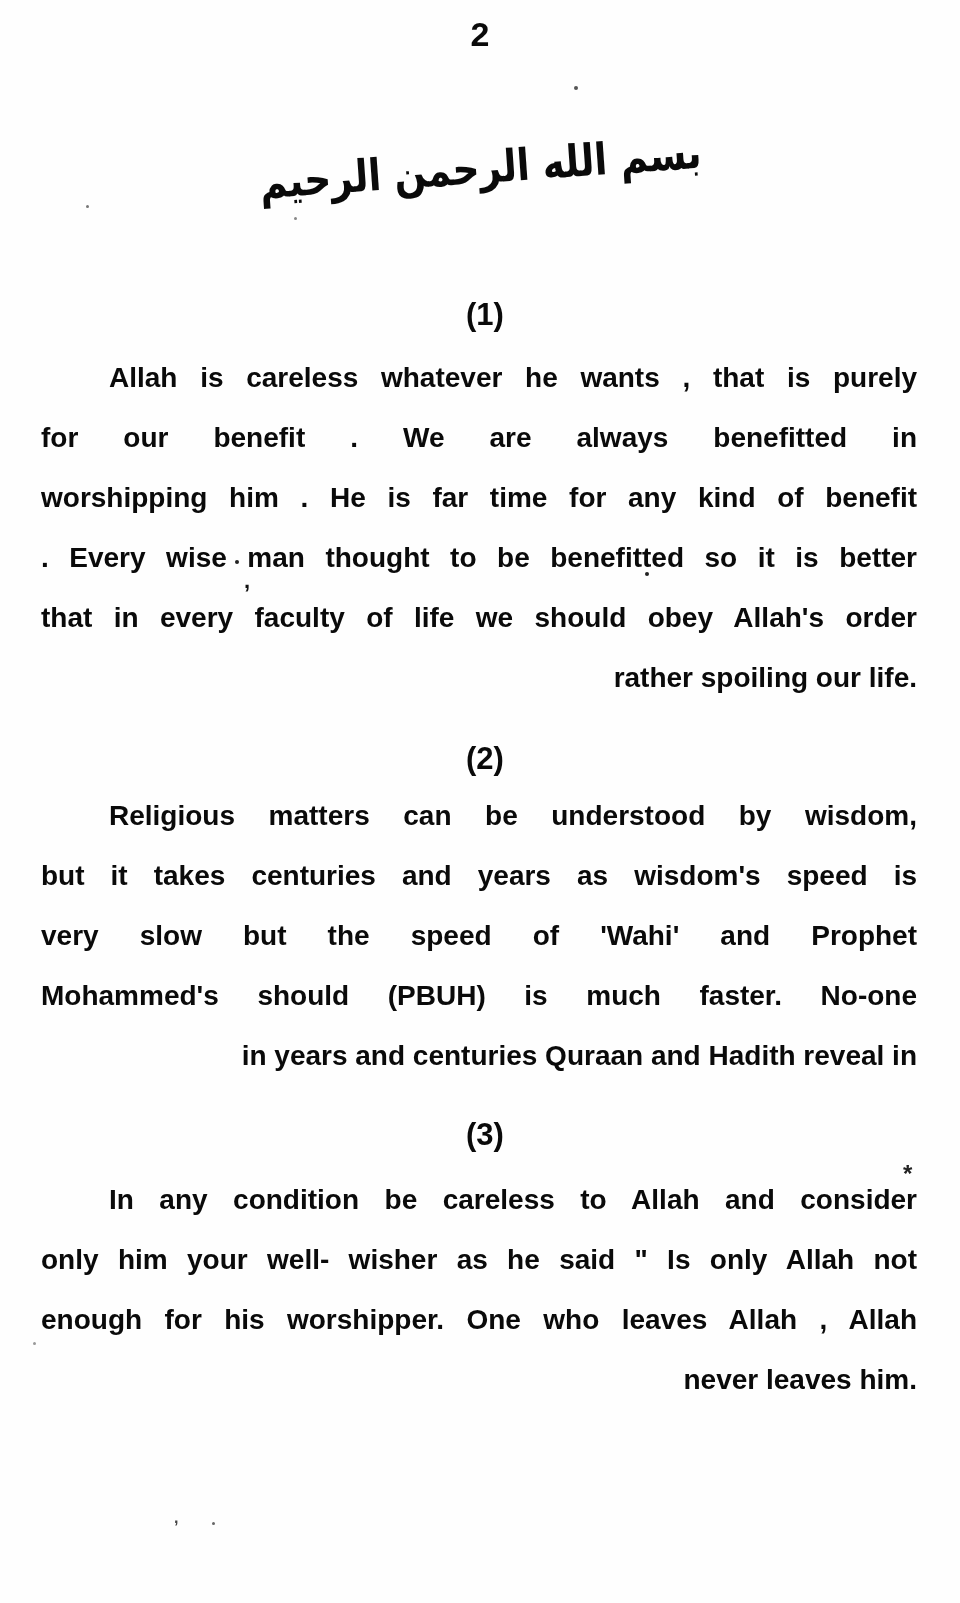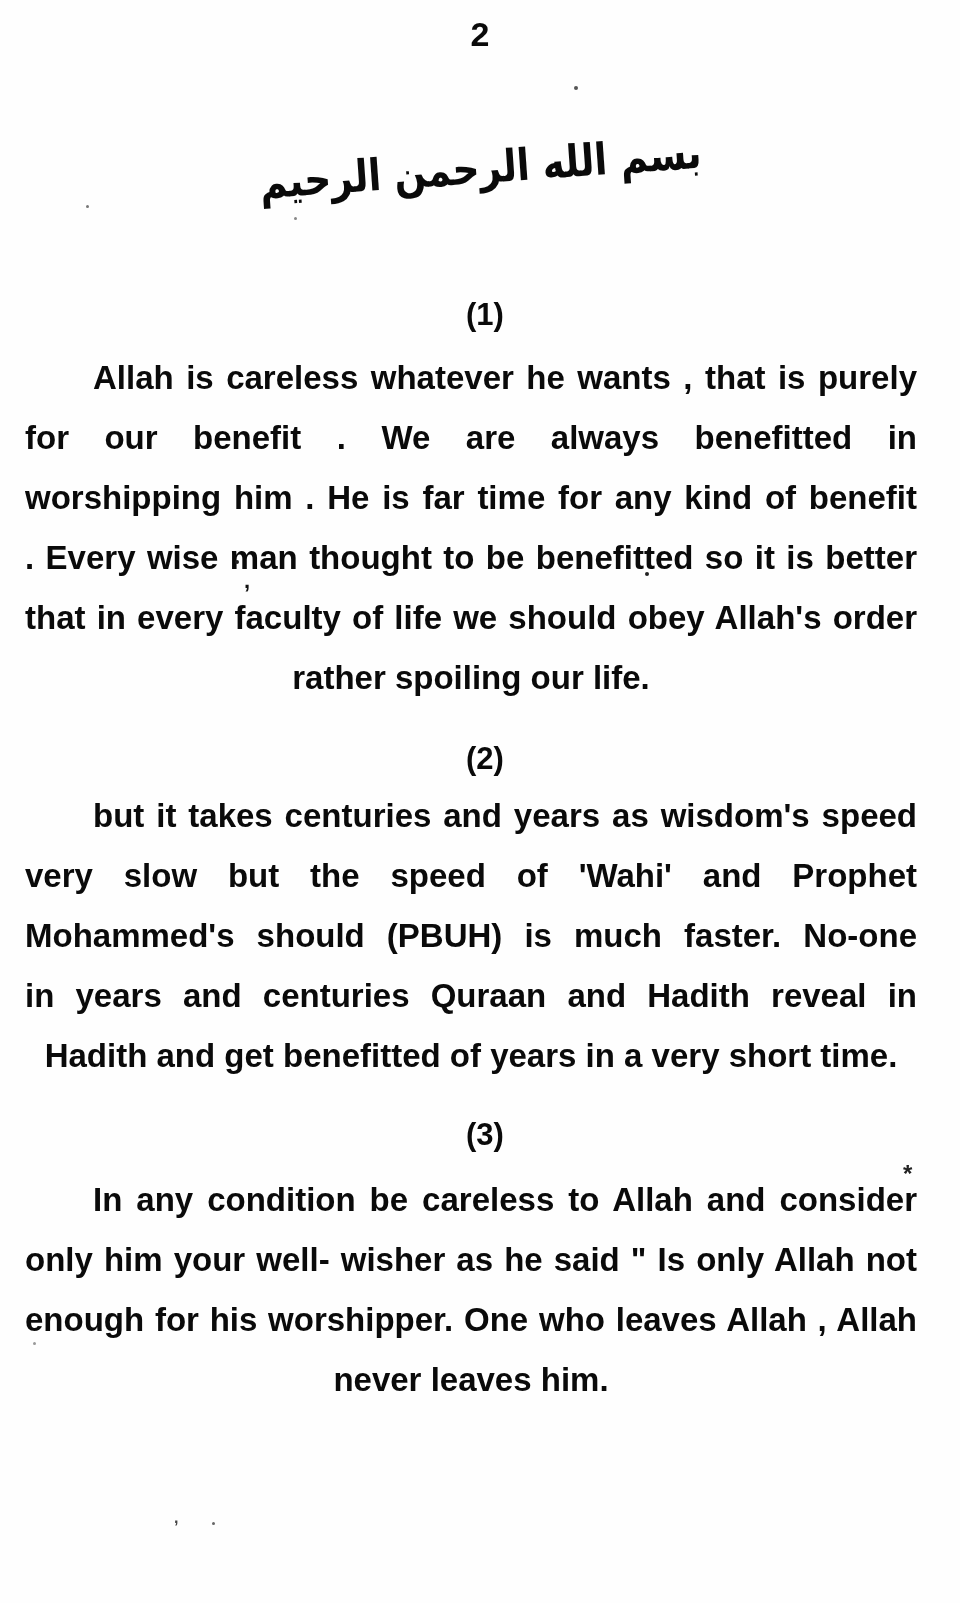--- a/index.html
+++ b/index.html
@@ -46,37 +46,38 @@
     font-weight: bold;
     padding-left: 28px;
   }
   .section:nth-child(1) .heading { margin-top: 78px; }
   .section:nth-child(2) .heading { margin-top: 30px; }
   .section:nth-child(3) .heading { margin-top: 28px; }
   .section:nth-child(1) .para { margin-top: 12px; }
   .section:nth-child(2) .para { margin-top: 6px; }
   .section:nth-child(3) .para { margin-top: 14px; }
   .para {
-    font-size: 33px;
+    font-size: 28px;
     line-height: 60px;
     font-weight: bold;
+    margin-left: 16px;
   }
   .line {
     text-align: justify;
     height: 60px;
     overflow: hidden;
   }
   .line::after {
     content: "";
     display: inline-block;
     width: 100%;
     height: 0;
   }
   .para .line:first-child { text-indent: 68px; }
-  .line:last-child { text-align: center; }
+  .line:last-child { text-align: right; }
   .line:last-child::after { display: none; }
   .artifact {
     position: absolute;
     color: #333;
     font-size: 18px;
     line-height: 1;
     pointer-events: none;
   }
   .dot { border-radius: 50%; background: #555; }
 </style>
@@ -98,25 +99,25 @@
           <div class="line">for our benefit . We are always benefitted in</div>
           <div class="line">worshipping him . He is far time for any kind of benefit</div>
           <div class="line">. Every wise man thought to be benefitted so it is better</div>
           <div class="line">that in every faculty of life we should obey Allah's order</div>
           <div class="line">rather spoiling our life.</div>
         </div>
       </div>
       <div class="section">
         <div class="heading">(2)</div>
         <div class="para">
+          <div class="line">Religious matters can be understood by wisdom,</div>
           <div class="line">but it takes centuries and years as wisdom's speed is</div>
           <div class="line">very slow but the speed of 'Wahi' and Prophet</div>
           <div class="line">Mohammed's should (PBUH) is much faster. No-one</div>
           <div class="line">in years and centuries Quraan and Hadith reveal in</div>
-          <div class="line">Hadith and get benefitted of years in a very short time.</div>
         </div>
       </div>
       <div class="section">
         <div class="heading">(3)</div>
         <div class="para">
           <div class="line">In any condition be careless to Allah and consider</div>
           <div class="line">only him your well- wisher as he said " Is only Allah not</div>
           <div class="line">enough for his worshipper. One who leaves Allah , Allah</div>
           <div class="line">never leaves him.</div>
         </div>

